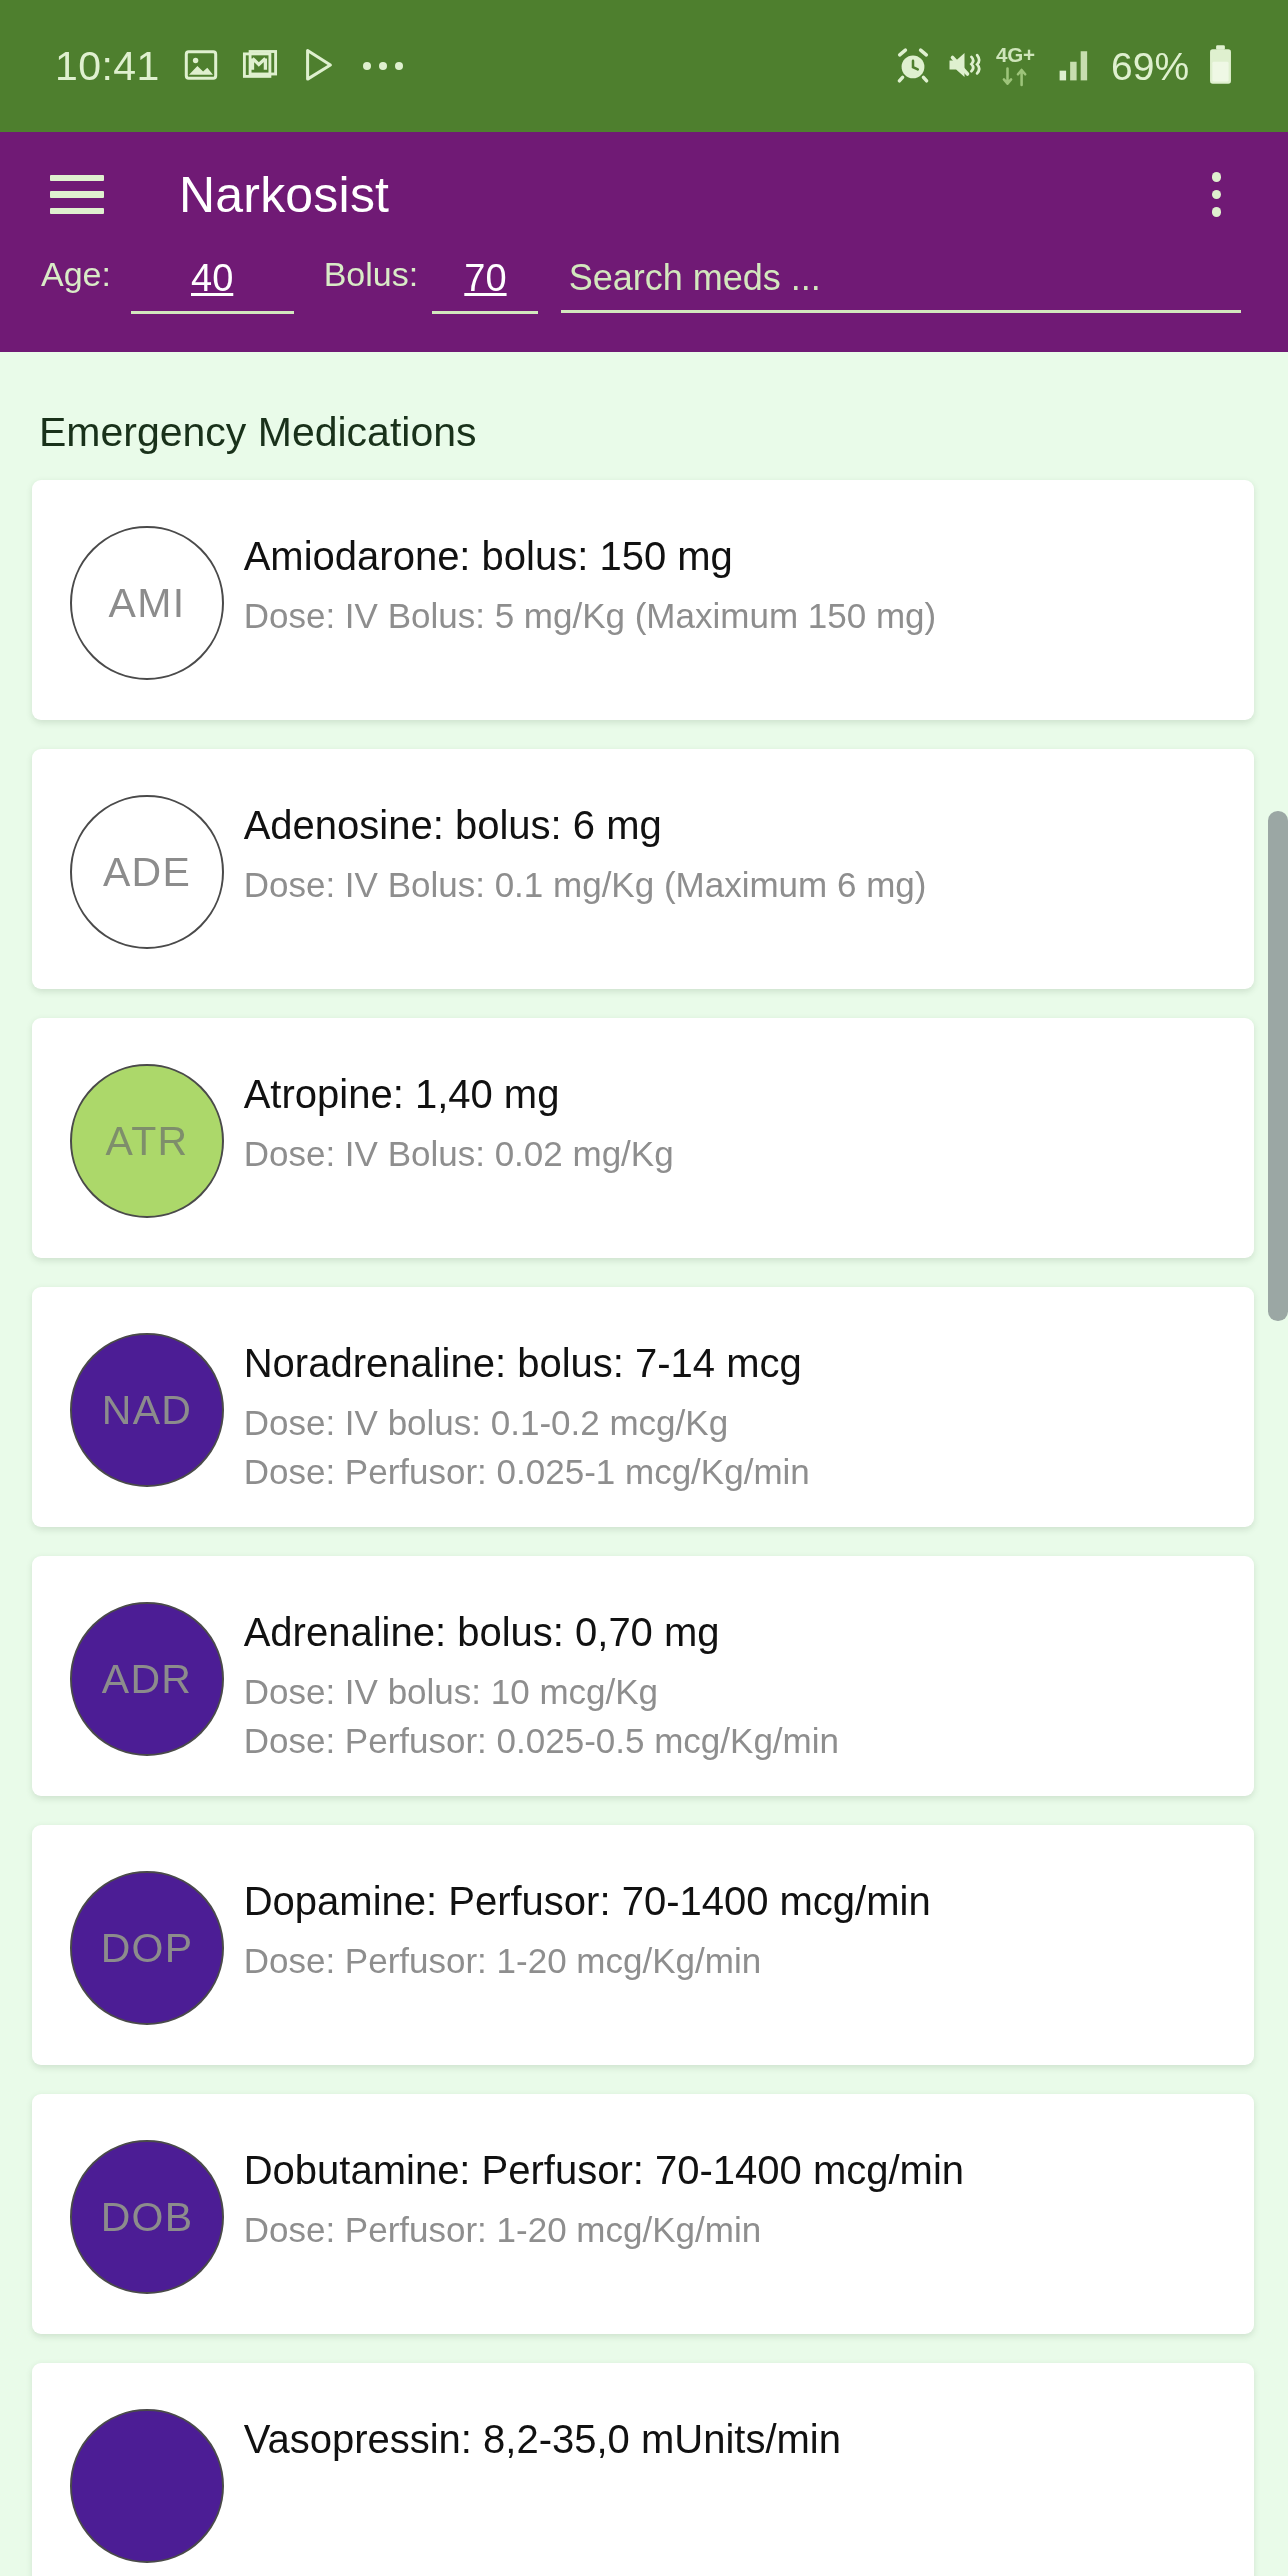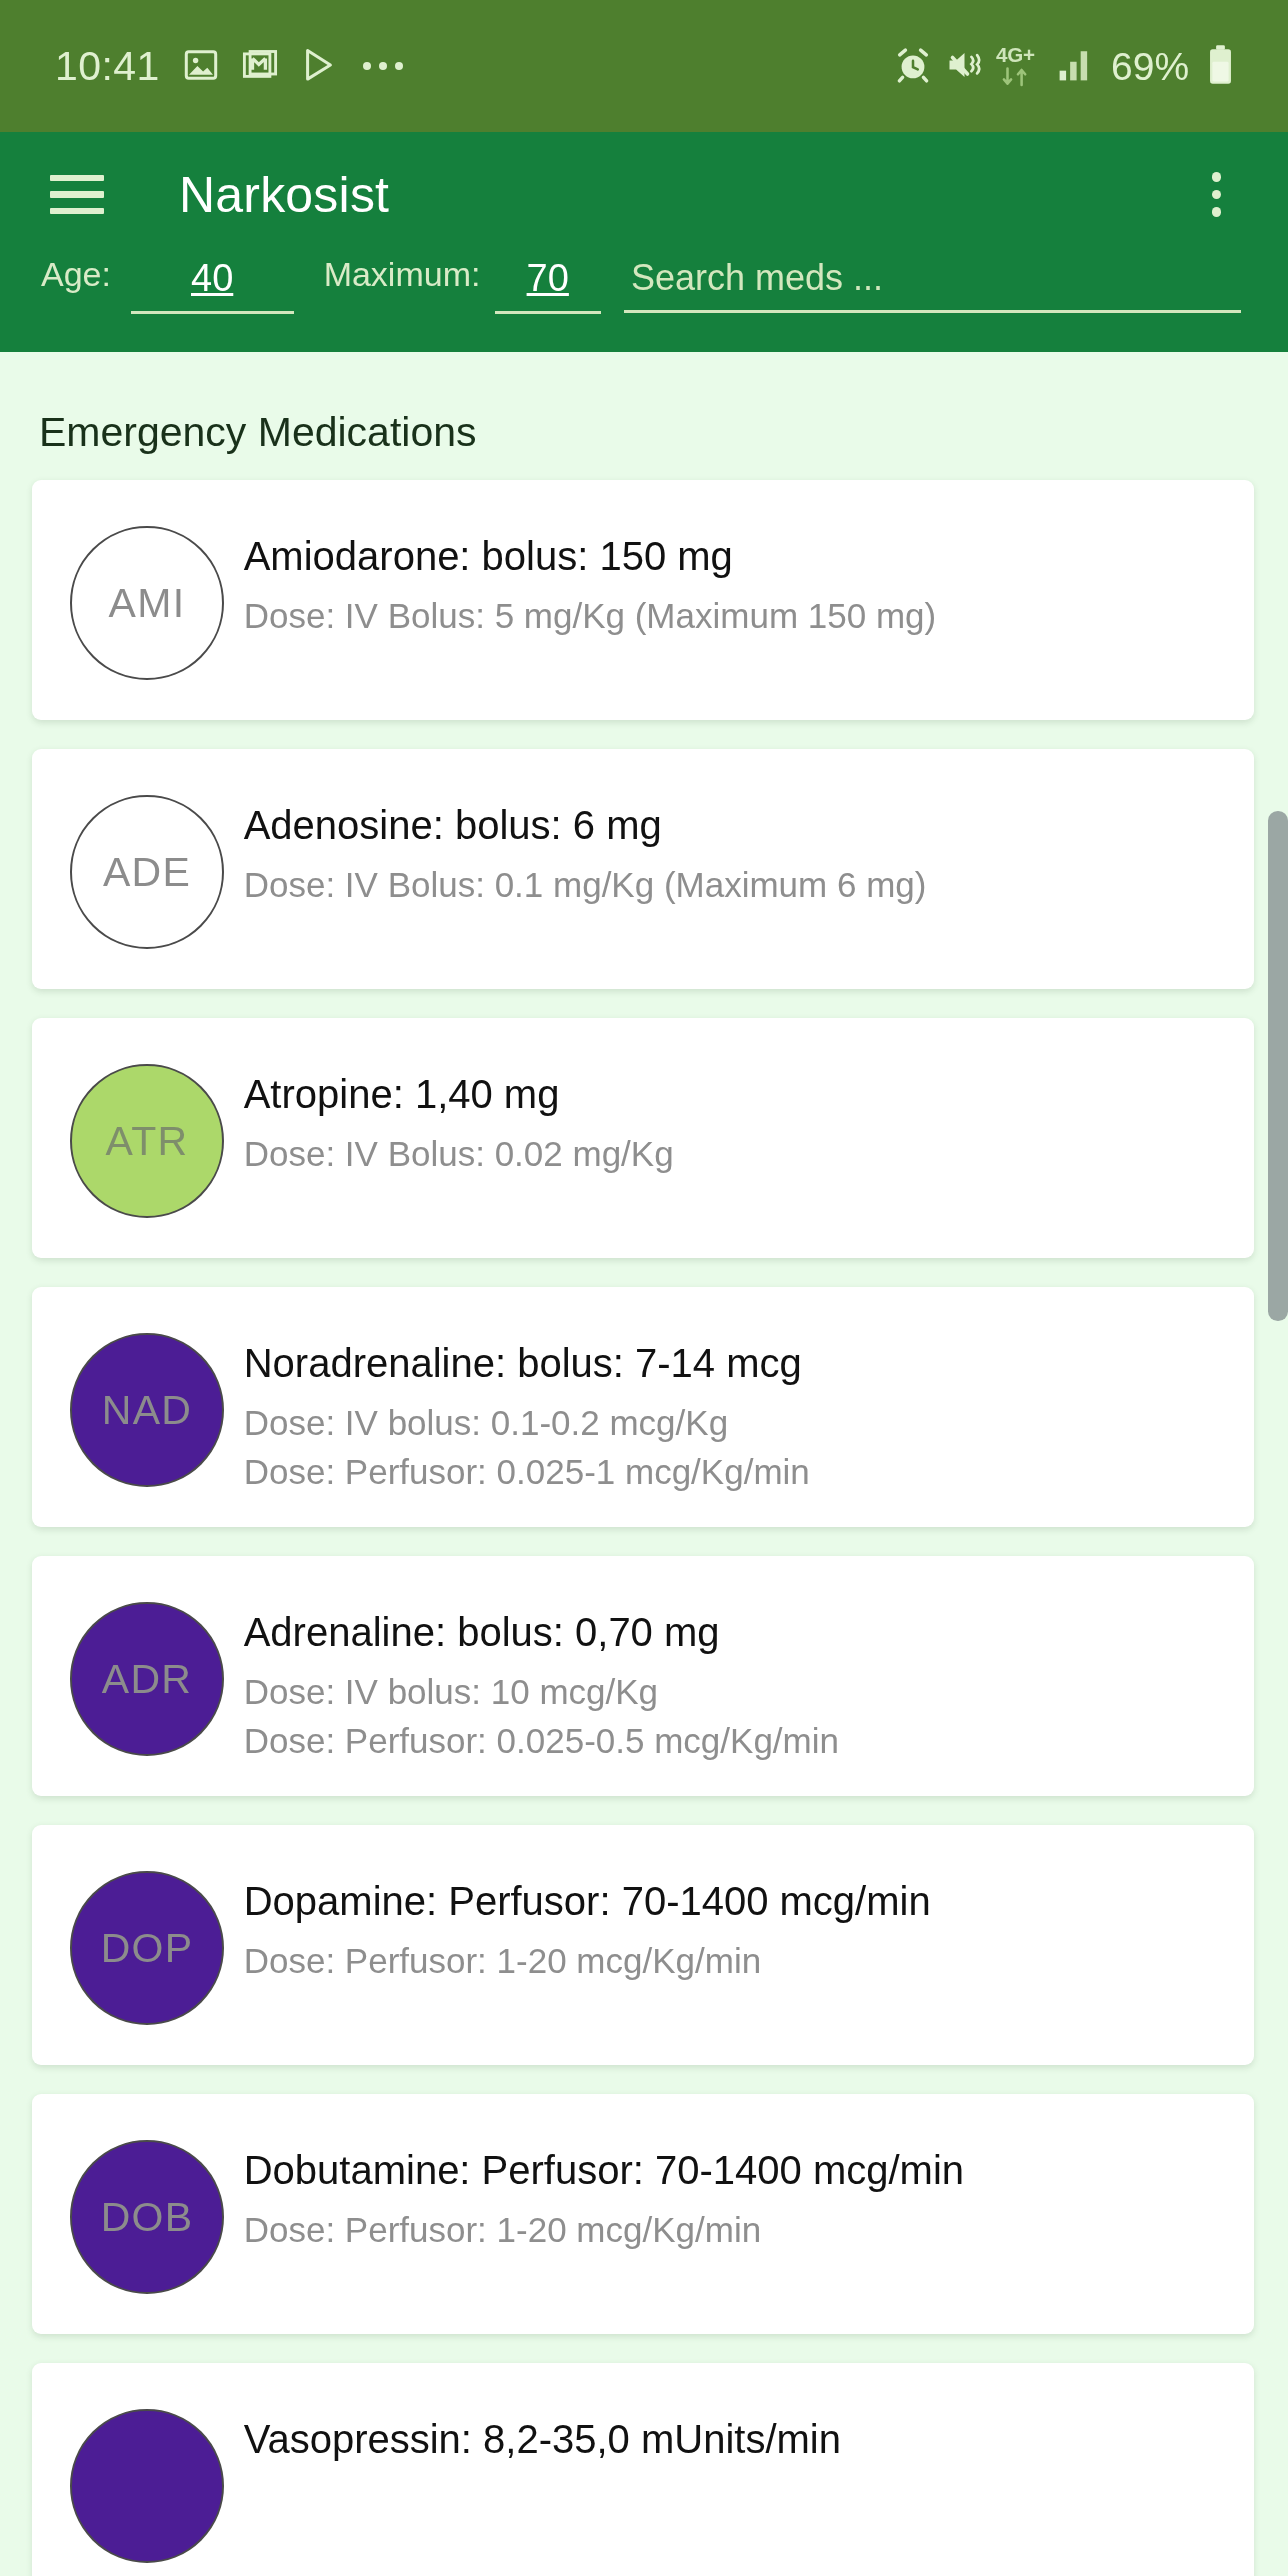--- a/index.html
+++ b/index.html
@@ -75,21 +75,21 @@
     align-items: center;
     margin-left: 3.6px;
   }
   .dots-more i {
     width: 8px; height: 8px; border-radius: 50%;
     background: #DFF0CF; display: block;
   }
 
   
   .app-bar {
-    background: #15803d;
+    background: #701a75;
     height: 220px;
     position: relative;
   }
   .app-bar-top {
     display: flex;
     align-items: center;
     height: 125px;
     padding: 0 43px 0 50px;
   }
   .hamburger {
@@ -366,21 +366,21 @@
         <i></i>
           <i></i>
           <i></i>
       </div>
     </div>
 
     <div class="inputs-row">
       <span class="field-label">Age:</span>
       <input class="under-input input-age" type="text" value="40" style="">
 
-      <span class="field-label label-weight">Maximum:</span>
+      <span class="field-label label-weight">Bolus:</span>
       <input class="under-input input-weight" type="text" value="70" style="">
 
       <span class="search-wrap">
         <input class="input-search" type="text" placeholder="Search meds ..." style="">
       </span>
     </div>
   </div>
 
   <div class="content">
     <div class="section-title">Emergency Medications</div>

